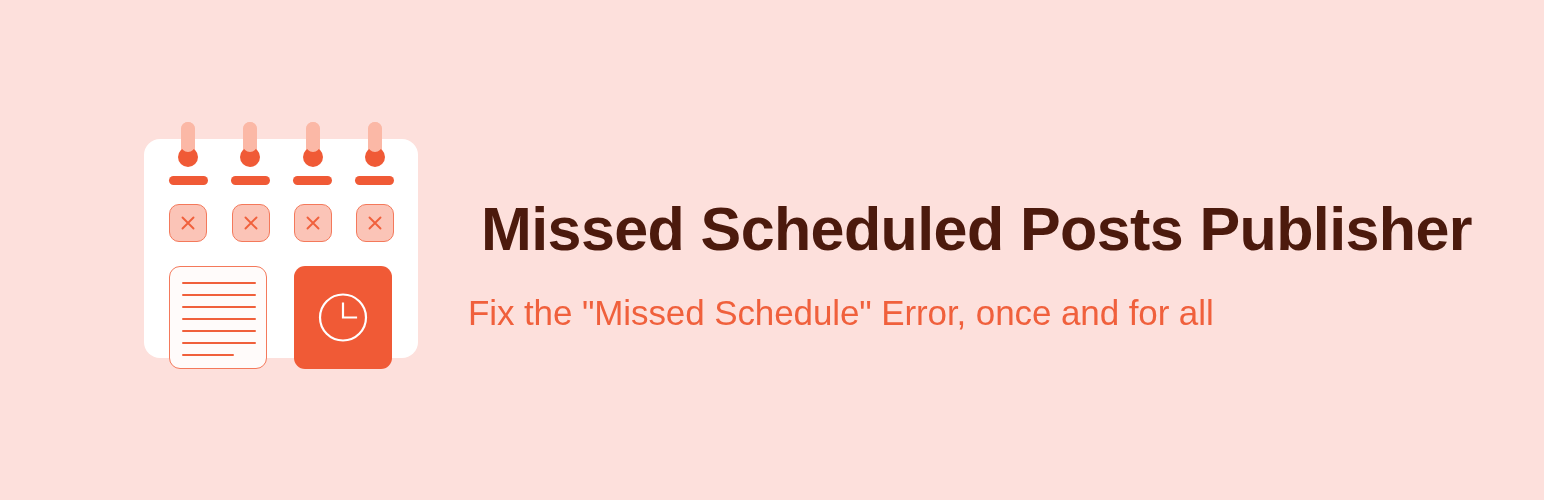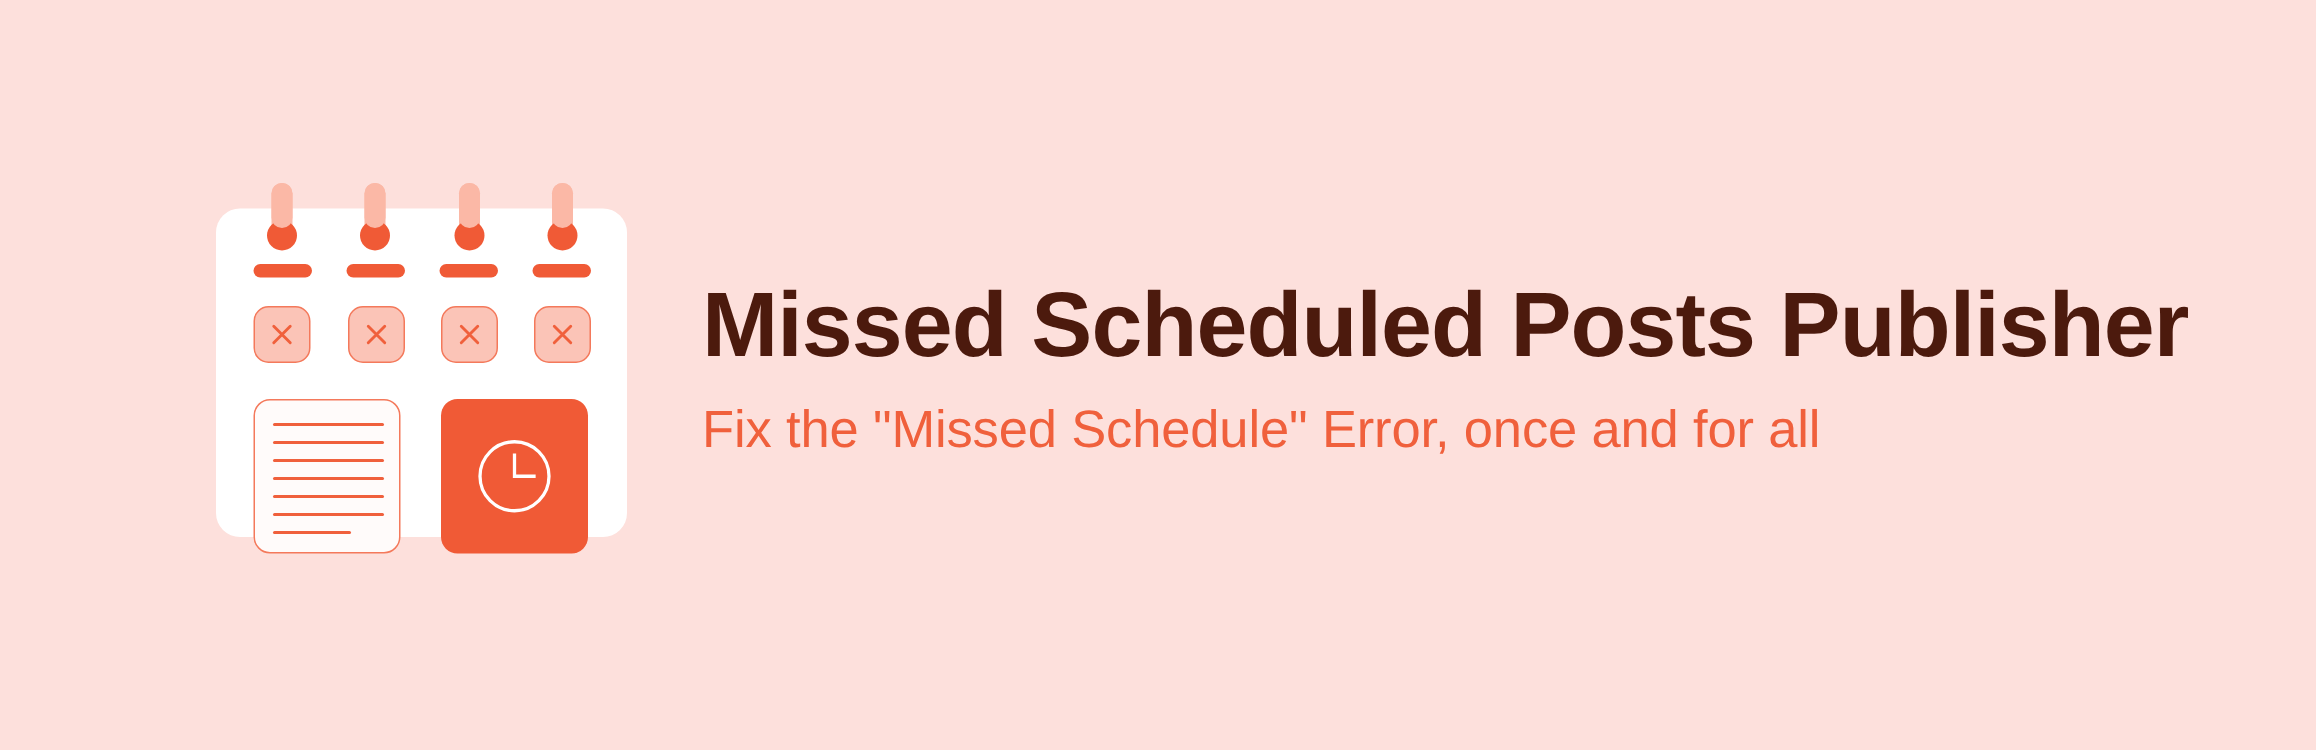--- a/index.html
+++ b/index.html
@@ -167,21 +167,21 @@
   .clock-tile svg { display: block; }
 
   
   .text-wrap {
     position: absolute;
     left: 468px;
     top: 186px;
     width: 1020px;
   }
   .title {
-    margin: 0;
+    margin: 13px;
     font-family: "Liberation Sans", sans-serif;
     font-size: 61px;
     font-weight: 700;
     letter-spacing: -0.6px;
     line-height: 1.0;
     color: #4C1A0D;
     white-space: nowrap;
   }
   .subtitle {
     margin: 0;

